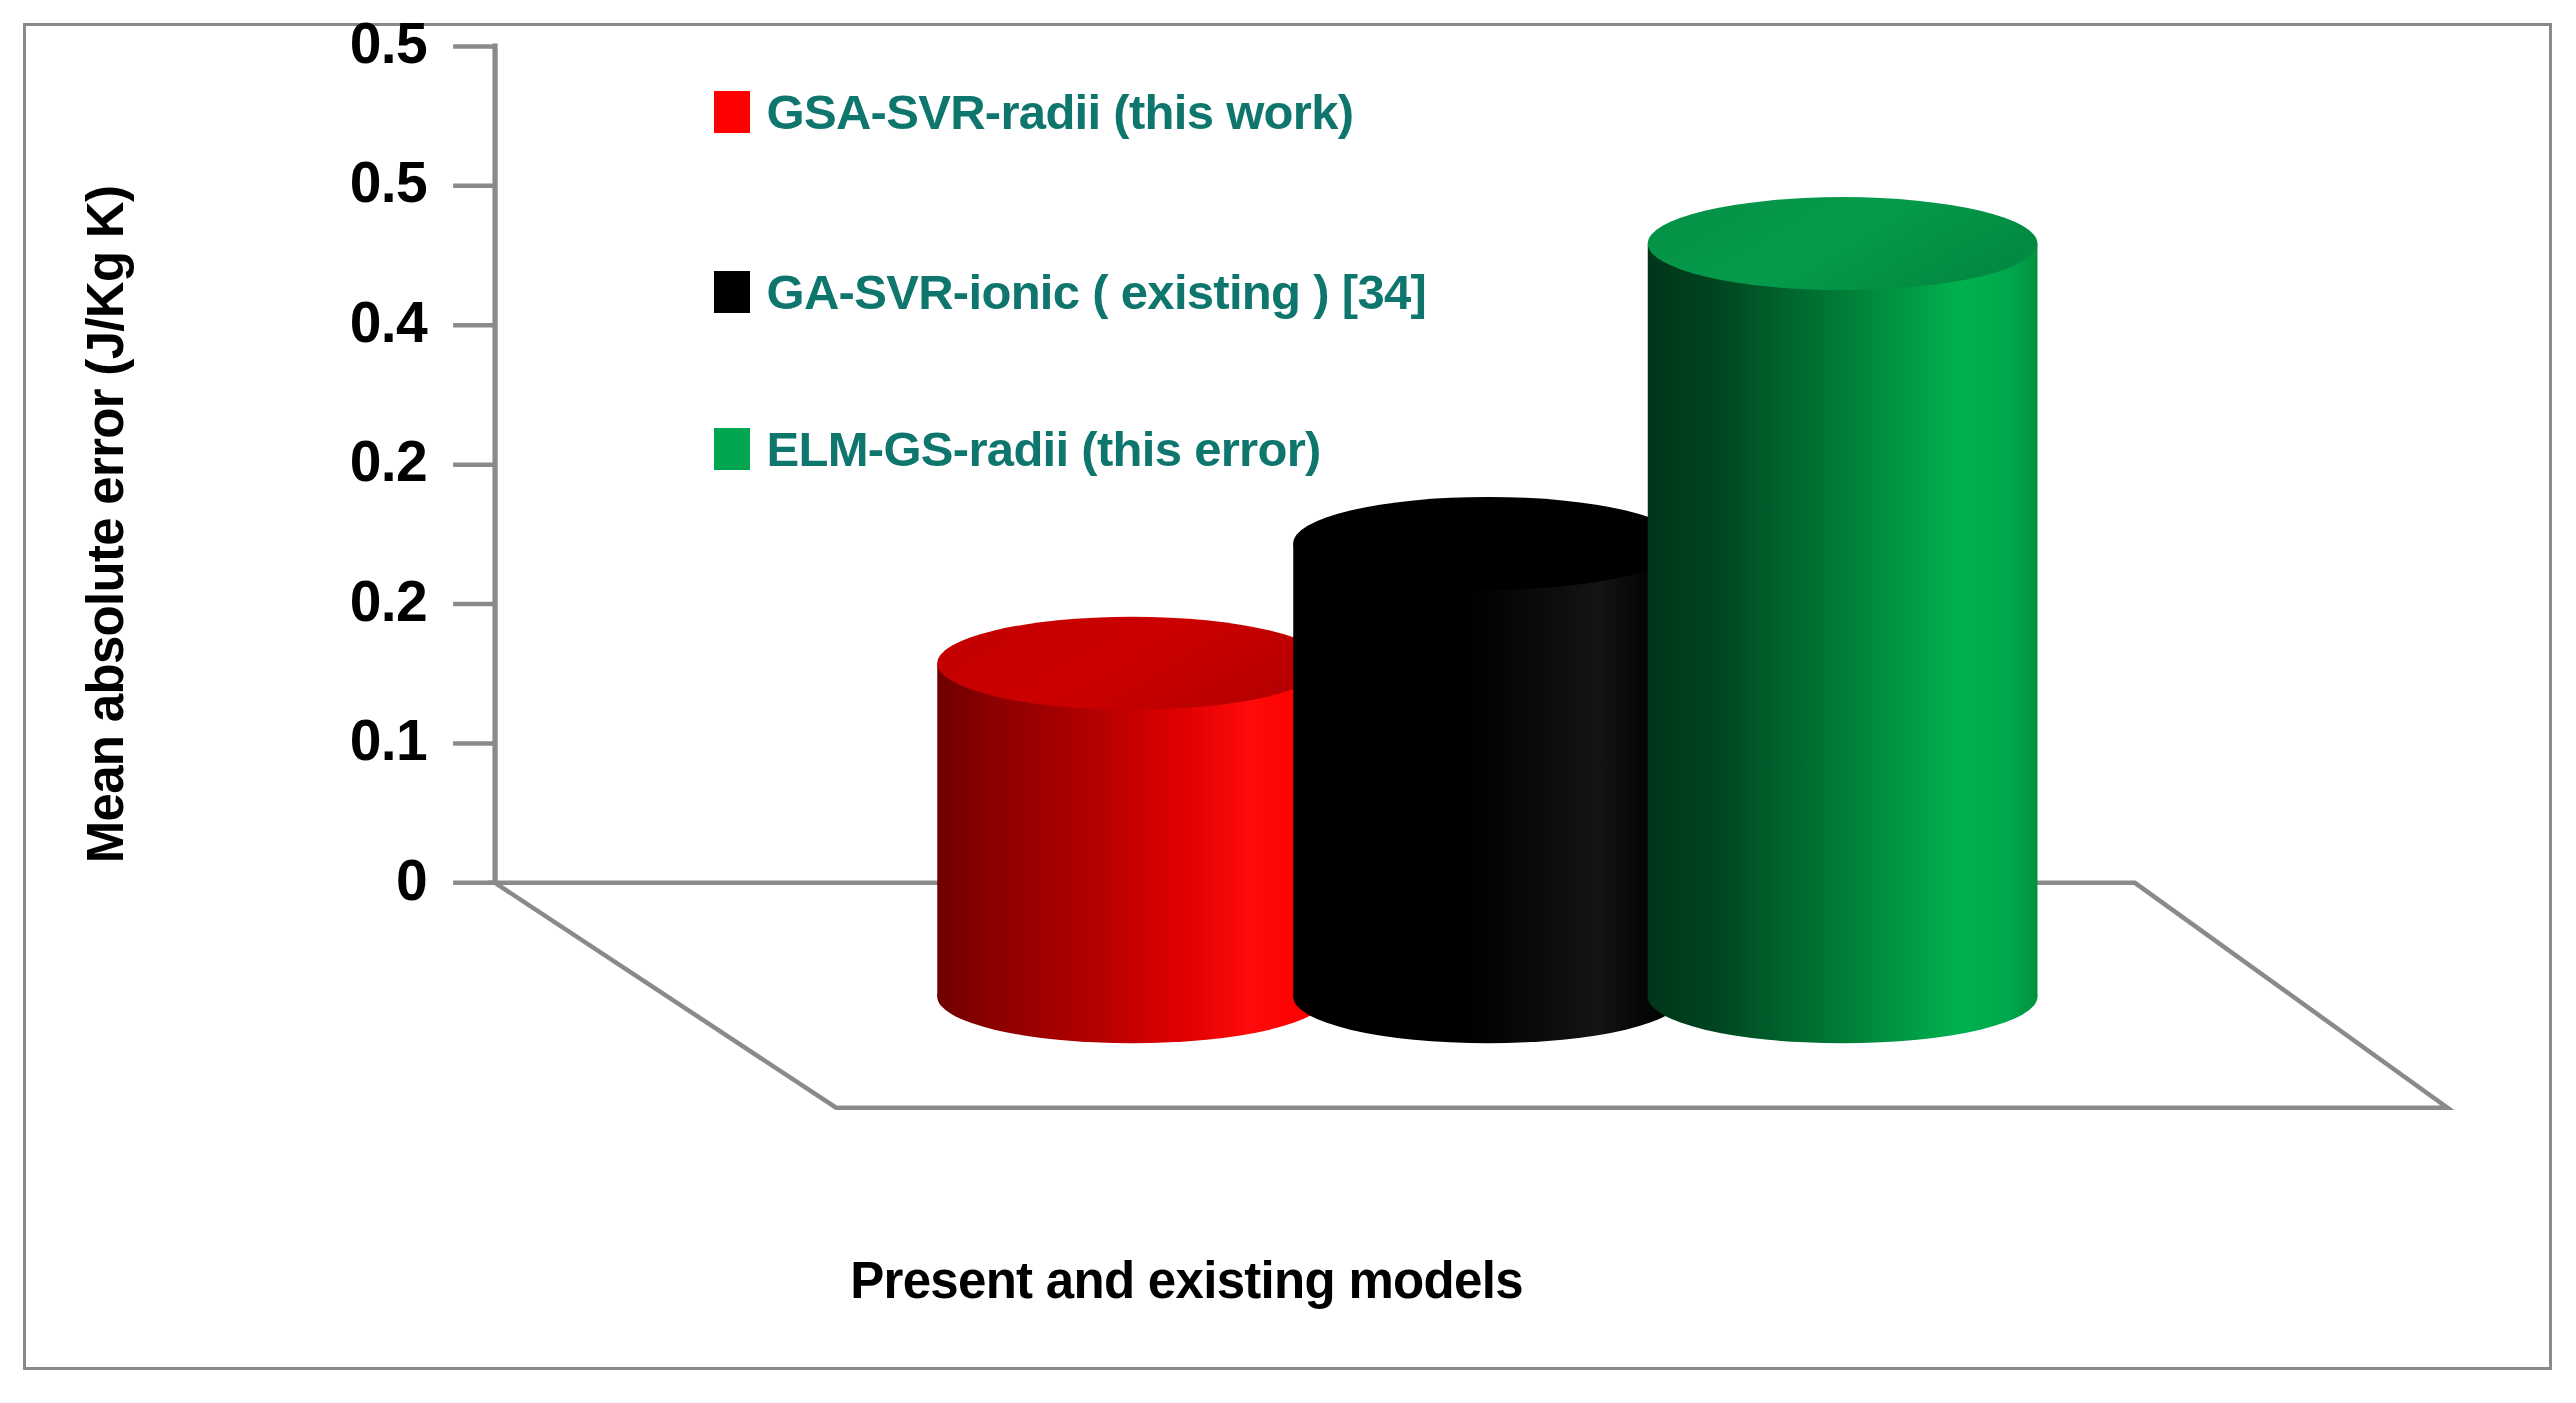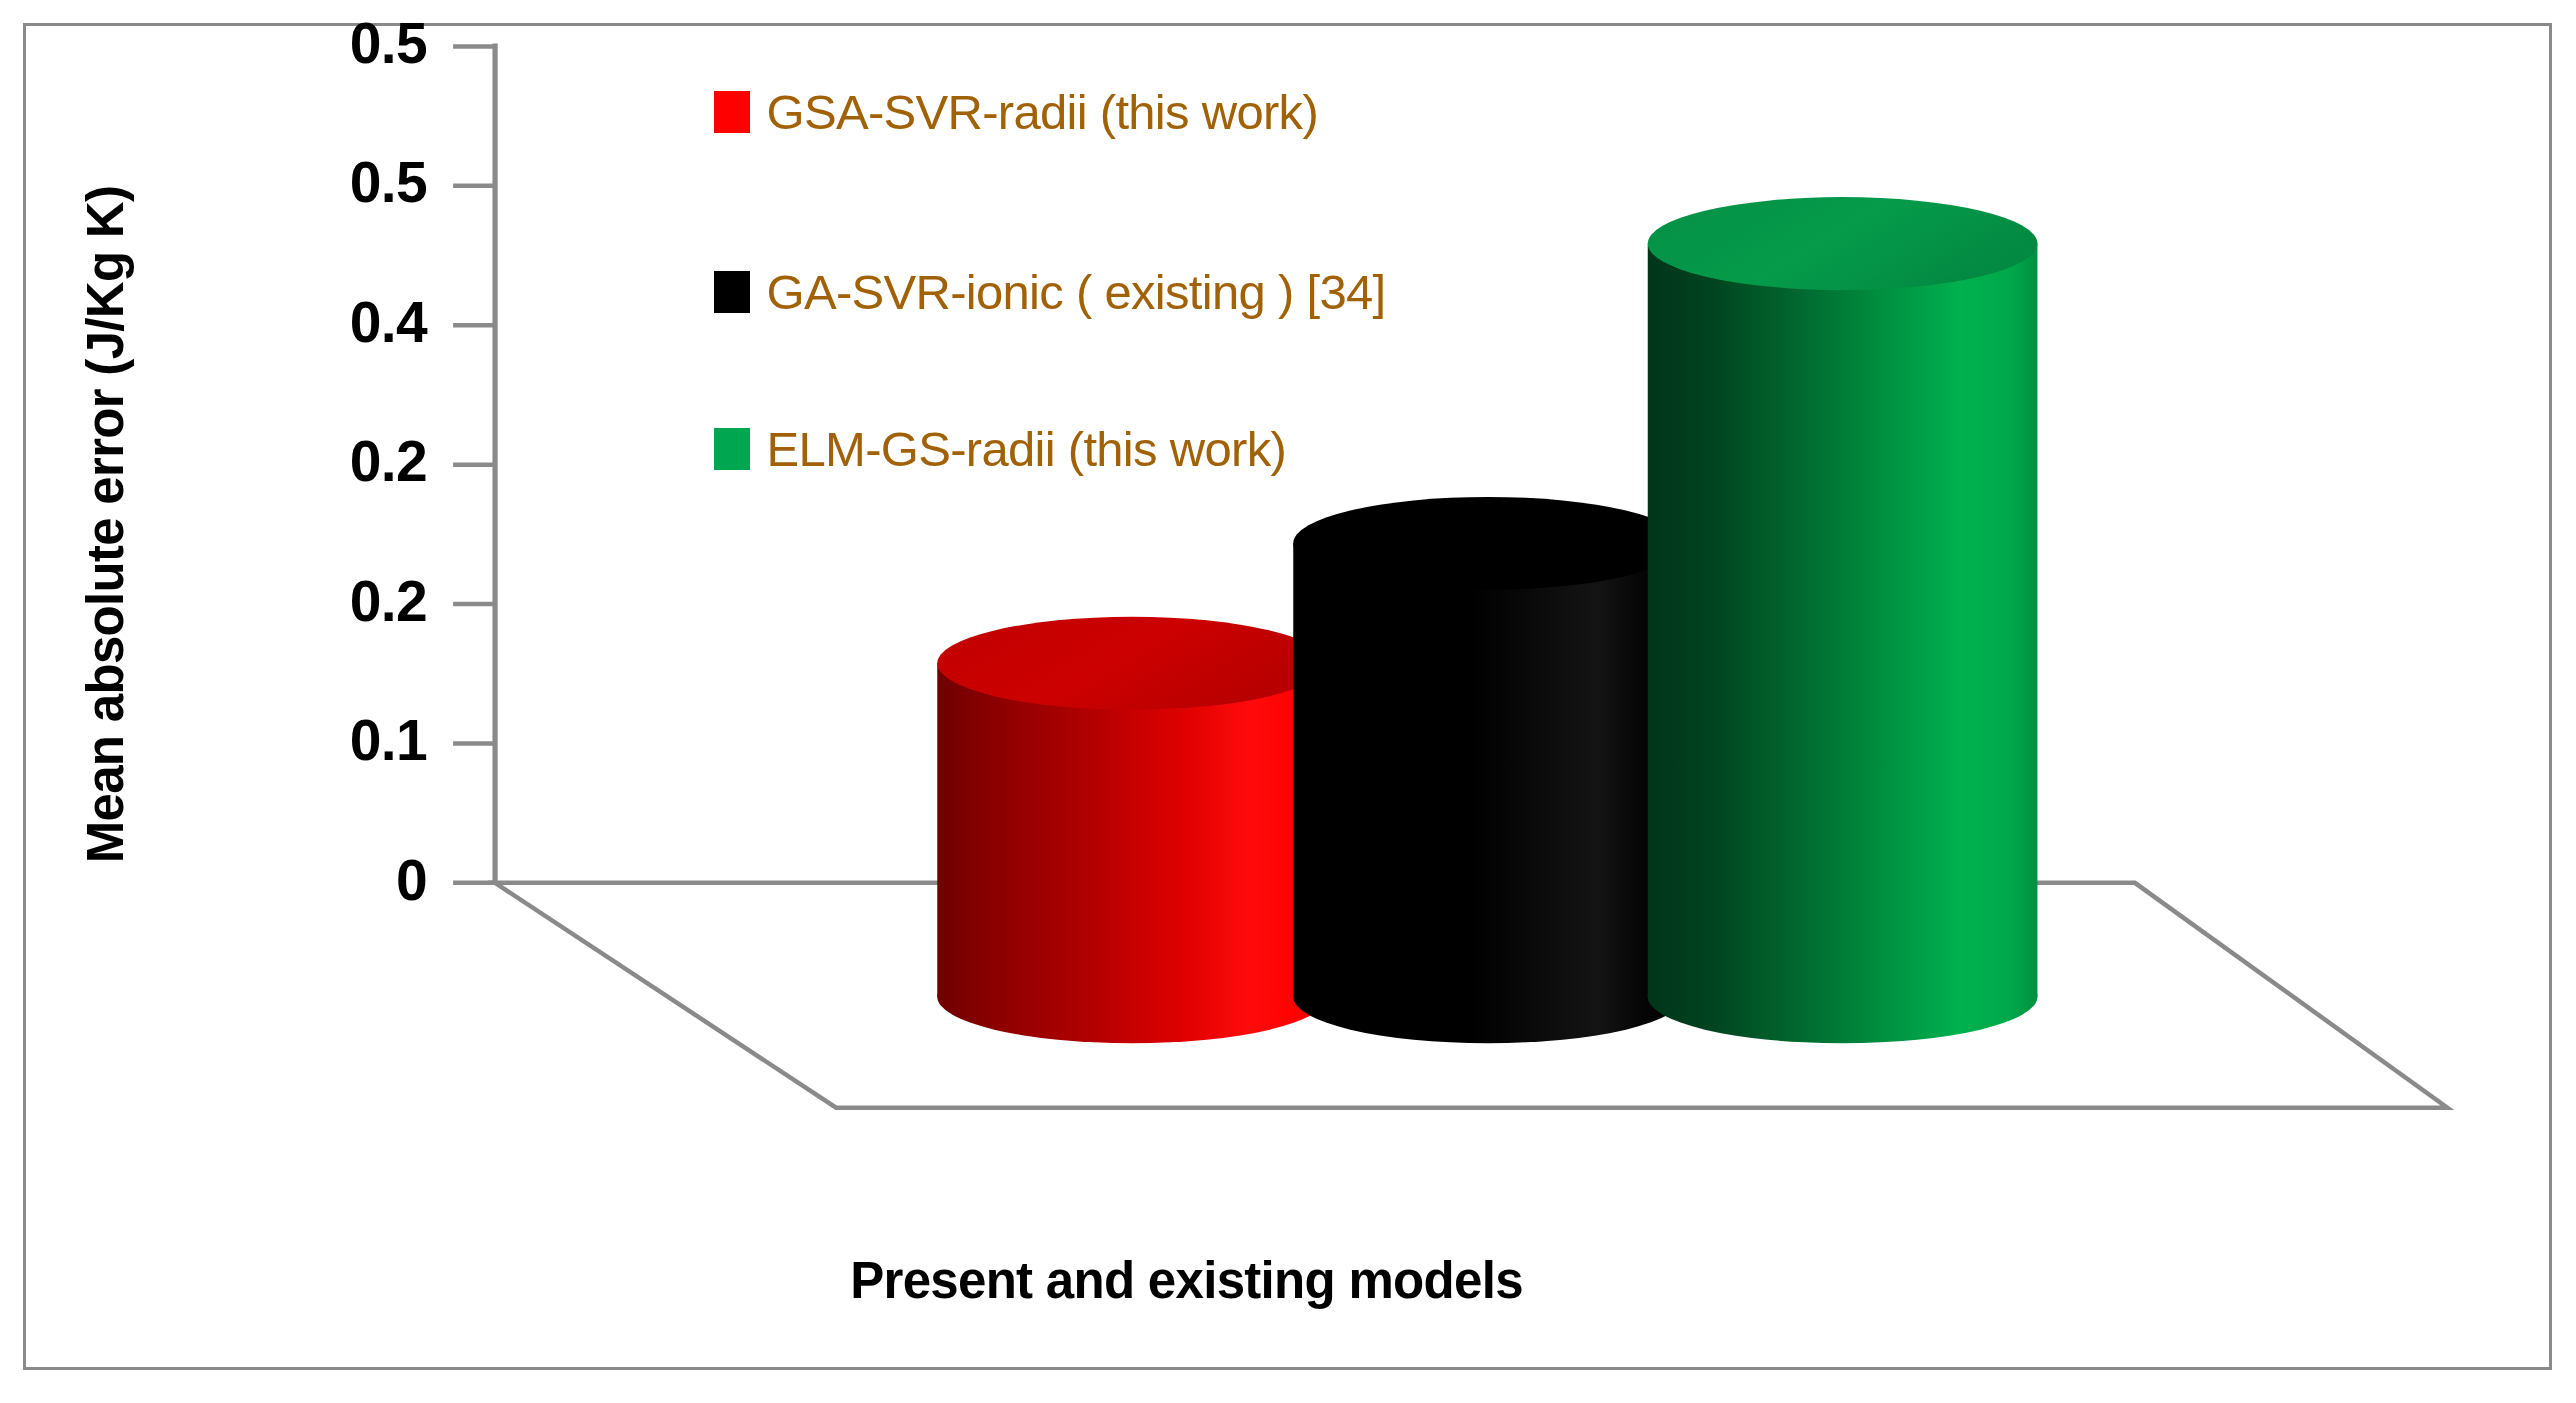--- a/index.html
+++ b/index.html
@@ -11,21 +11,21 @@
   .ylabel{position:absolute;font-weight:bold;font-size:57px;color:#000;
           text-align:right;width:195px;line-height:1;letter-spacing:-0.7px;}
   #ytitle{position:absolute;left:-270px;top:495px;width:750px;
           transform:rotate(-90deg);transform-origin:center center;
           font-size:51px;font-weight:bold;color:#000;text-align:center;
           white-space:nowrap;letter-spacing:-0.7px;}
   #xtitle{position:absolute;left:0;top:1251px;width:2373px;text-align:center;
           font-size:51px;font-weight:bold;color:#000;letter-spacing:-0.7px;}
   .legend-row{position:absolute;display:flex;align-items:center;}
   .legend-swatch{width:36px;height:42px;display:block;flex:none;}
-  .legend-text{font-size:49px;font-weight:normal;color:#a16207;
+  .legend-text{font-size:49px;font-weight:bold;color:#0f766e;
                margin-left:16.5px;white-space:nowrap;letter-spacing:-0.7px;}
 </style>
 </head>
 <body>
 
 <div id="frame"></div>
 
 <svg id="plot" viewBox="0 0 3436 1872">
   <defs>
     <linearGradient id="redSide" x1="0" y1="0" x2="1" y2="0">
@@ -118,15 +118,15 @@
 <div class="legend-row" style="left:714px;top:84px;">
   <span class="legend-swatch" style="background:#FF0000;"></span>
   <span class="legend-text">GSA-SVR-radii (this work)</span>
 </div>
 <div class="legend-row" style="left:714px;top:264px;">
   <span class="legend-swatch" style="background:#000000;"></span>
   <span class="legend-text">GA-SVR-ionic ( existing ) [34]</span>
 </div>
 <div class="legend-row" style="left:714px;top:421px;">
   <span class="legend-swatch" style="background:#00A650;"></span>
-  <span class="legend-text">ELM-GS-radii (this work)</span>
+  <span class="legend-text">ELM-GS-radii (this error)</span>
 </div>
 
 
 </body></html>

